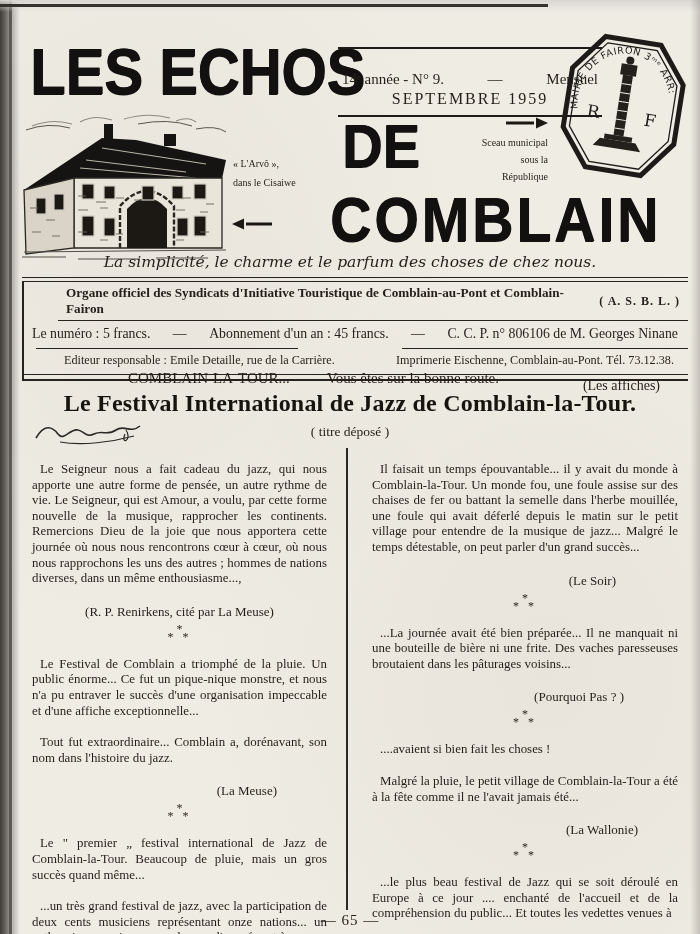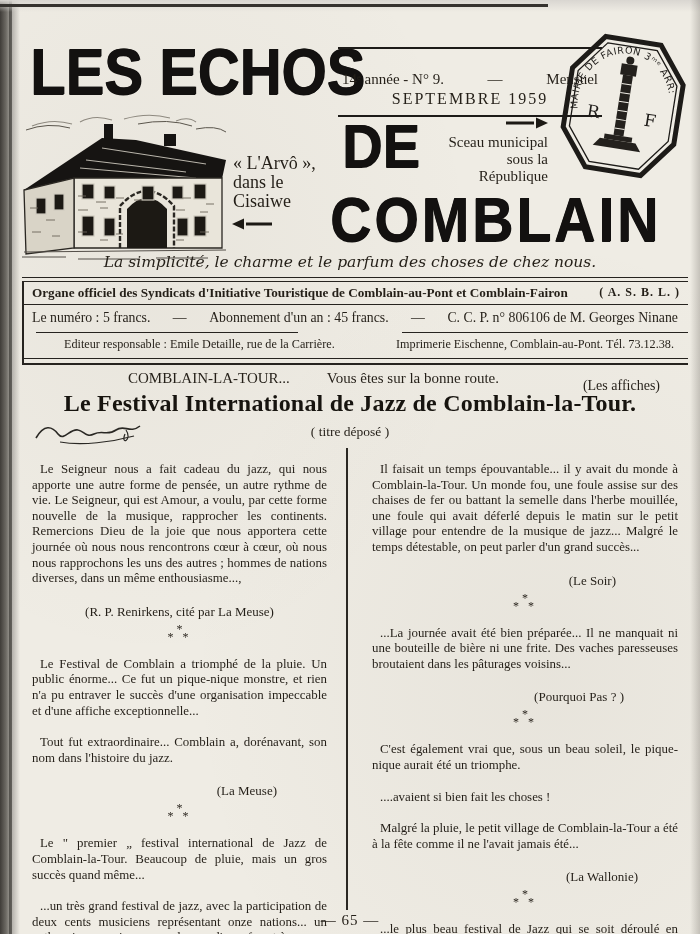--- a/index.html
+++ b/index.html
@@ -28,36 +28,36 @@
   .t2{left:342px;top:110px;font-size:56px;transform:scaleY(1.1);transform-origin:left top;}
   .t3{left:330px;top:182px;font-size:57px;letter-spacing:3px;transform:scaleY(1.12);transform-origin:left top;}
 
   .issue-block{position:absolute;left:338px;top:47px;width:256px;
     border-top:2px solid #1d1b18;border-bottom:2px solid #1d1b18;padding:22px 4px 7px;}
   .issue-row{display:flex;justify-content:space-between;font-size:15px;}
   .issue-date{text-align:center;font-size:16px;letter-spacing:2px;margin-top:2px;}
 
   .seal{position:absolute;right:6px;top:24px;width:142px;height:166px;transform:rotate(9deg);}
   .seal-caption{position:absolute;left:446px;top:134px;width:102px;text-align:right;
-    font-size:15px;line-height:17px;}
+    font-size:10px;line-height:17px;}
   .arrow-right{position:absolute;left:506px;top:117px;}
   .arrow-left{position:absolute;left:232px;top:218px;}
 
   .house{position:absolute;left:16px;top:116px;width:216px;height:150px;}
   .pencil{position:absolute;left:28px;top:110px;width:172px;height:22px;opacity:.8;}
-  .house-caption{position:absolute;left:233px;top:154px;width:96px;font-size:18px;line-height:19px;}
+  .house-caption{position:absolute;left:233px;top:154px;width:96px;font-size:10px;line-height:19px;}
 
   .tagline{position:absolute;left:0;right:0;top:253px;text-align:center;
     font-style:italic;font-size:15.5px;font-family:"DejaVu Serif",serif;}
 
   .masthead{position:absolute;left:22px;right:12px;top:281px;
     border-left:2px solid #26231f;border-top:1.5px solid #26231f;}
   .masthead::before{content:"";position:absolute;top:-5px;left:-2px;right:0;height:1px;background:#26231f;}
-  .mh-row1{display:flex;justify-content:space-between;align-items:flex-start;
-    padding:3px 8px;border-bottom:1.5px solid #26231f;font-weight:bold;font-size:13.2px;}
+  .mh-row1{display:flex;justify-content:space-between;align-items:center;
+    padding:3px 8px;border-bottom:1.5px solid #26231f;font-weight:bold;font-size:13.2px;margin-left:34px;}
   .mh-asbl{font-weight:bold;font-size:12px;letter-spacing:1px;white-space:nowrap;margin-left:8px;}
   .mh-row2{display:flex;justify-content:space-between;padding:5px 10px 6px 8px;font-size:13.8px;}
   .mh-row3{display:flex;justify-content:space-between;position:relative;
     padding:5px 14px 6px 40px;font-size:12.2px;}
   .mh-row3::before{content:"";position:absolute;top:0;left:12px;width:262px;height:1px;background:#26231f;}
   .mh-row3::after{content:"";position:absolute;top:0;right:0;width:286px;height:1px;background:#26231f;}
   .mh-bottom{height:4px;border-top:1.5px solid #26231f;border-bottom:2.5px solid #26231f;}
 
   .kicker{position:absolute;top:370px;left:128px;right:40px;display:flex;gap:37px;font-size:15px;}
   .kicker .k3{margin-left:auto;margin-top:8px;font-size:14px;}
@@ -206,21 +206,21 @@
 </svg>
 
 <div class="columns">
   <div class="col-left">
     <p class="qp">Le Seigneur nous a fait cadeau du jazz, qui nous apporte une autre forme de pensée, un autre rythme de vie. Le Seigneur, qui est Amour, a voulu, par cette forme nouvelle de la musique, rapprocher les continents. Remercions Dieu de la joie que nous apportera cette journée où nous nous rencontrons cœur à cœur, où nous nous rapprochons les uns des autres ; hommes de nations diverses, dans un même enthousiasme...,</p>
     <div class="attr" style="text-align:center;">(R. P. Renirkens, cité par La Meuse)</div>
     <div class="asterism">
       <div>*</div>
         <div class="a2">* *</div>
     </div>
-    <p class="qp">Le Festival de Comblain a triomphé de la pluie. Un public énorme... Ce fut un pique-nique monstre, et rien n'a pu entraver le succès d'une organisation impeccable et d'une affiche exceptionnelle...</p>
+    <p class="qp">Le Festival de Comblain a triomphé de la pluie. Un public énorme... Ce fut un pique-nique monstre, et nous n'a pu entraver le succès d'une organisation impeccable et d'une affiche exceptionnelle...</p>
     <p class="qp">Tout fut extraordinaire... Comblain a, dorénavant, son nom dans l'histoire du jazz.</p>
     <div class="attr" style="text-align:right;padding-right:66px;">(La Meuse)</div>
     <div class="asterism">
       <div>*</div>
         <div class="a2">* *</div>
     </div>
     <p class="qp">Le " premier „ festival international de Jazz de Comblain-la-Tour. Beaucoup de pluie, mais un gros succès quand même...</p>
     <p class="qp">...un très grand festival de jazz, avec la participation de deux cents musiciens représentant onze nations... un enthousiasme qui ne cessa de grandir au fur et à mesure que l'après-midi et la soirée eurent fait tomber les accents d'une centaine d'airs de jazz dans les oreilles d'un public de plus en plus compact...</p>
     <div class="attr" style="text-align:right;padding-right:52px;">(La Libre Belgique)</div>
     <div class="asterism">
@@ -237,21 +237,20 @@
     <div class="asterism">
       <div>*</div>
         <div class="a2">* *</div>
     </div>
     <p class="qp">...La journée avait été bien préparée... Il ne manquait ni une bouteille de bière ni une frite. Des vaches paresseuses broutaient dans les pâturages voisins...</p>
     <div class="attr" style="text-align:right;padding-right:70px;">(Pourquoi Pas ? )</div>
     <div class="asterism">
       <div>*</div>
         <div class="a2">* *</div>
     </div>
-    <p class="qp">C'est également vrai que, sous un beau soleil, le pique-nique aurait été un triomphe.</p>
     <p class="qp">....avaient si bien fait les choses !</p>
     <p class="qp">Malgré la pluie, le petit village de Comblain-la-Tour a été à la fête comme il ne l'avait jamais été...</p>
     <div class="attr" style="text-align:right;padding-right:56px;">(La Wallonie)</div>
     <div class="asterism">
       <div>*</div>
         <div class="a2">* *</div>
     </div>
     <p class="qp">...le plus beau festival de Jazz qui se soit déroulé en Europe à ce jour .... enchanté de l'accueil et de la compréhension du public... Et toutes les vedettes venues à</p>
   </div>
 </div>

